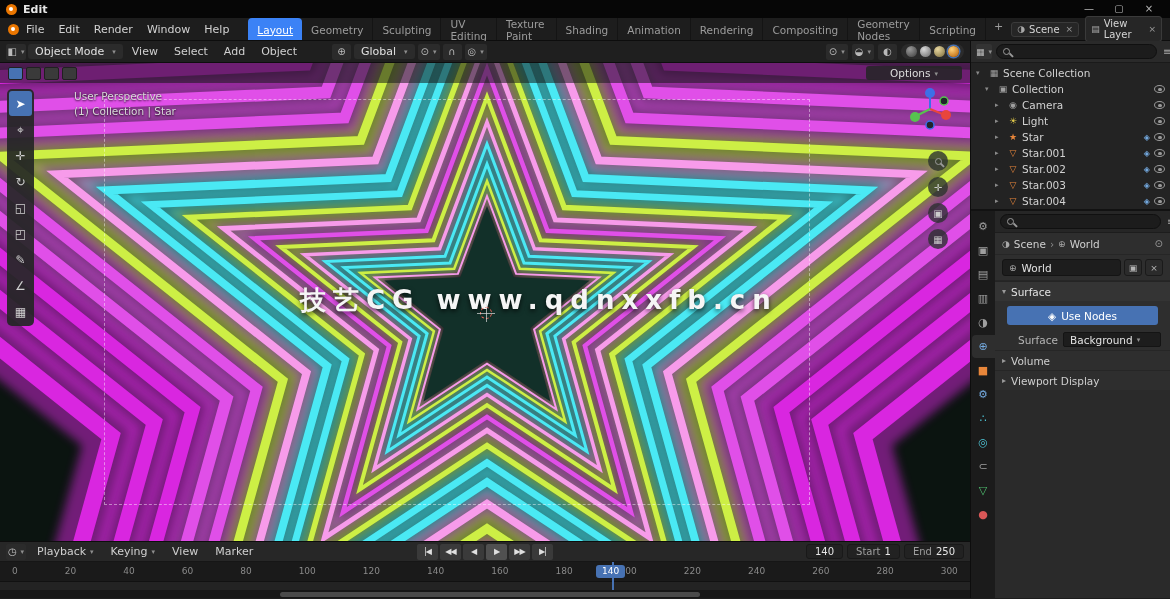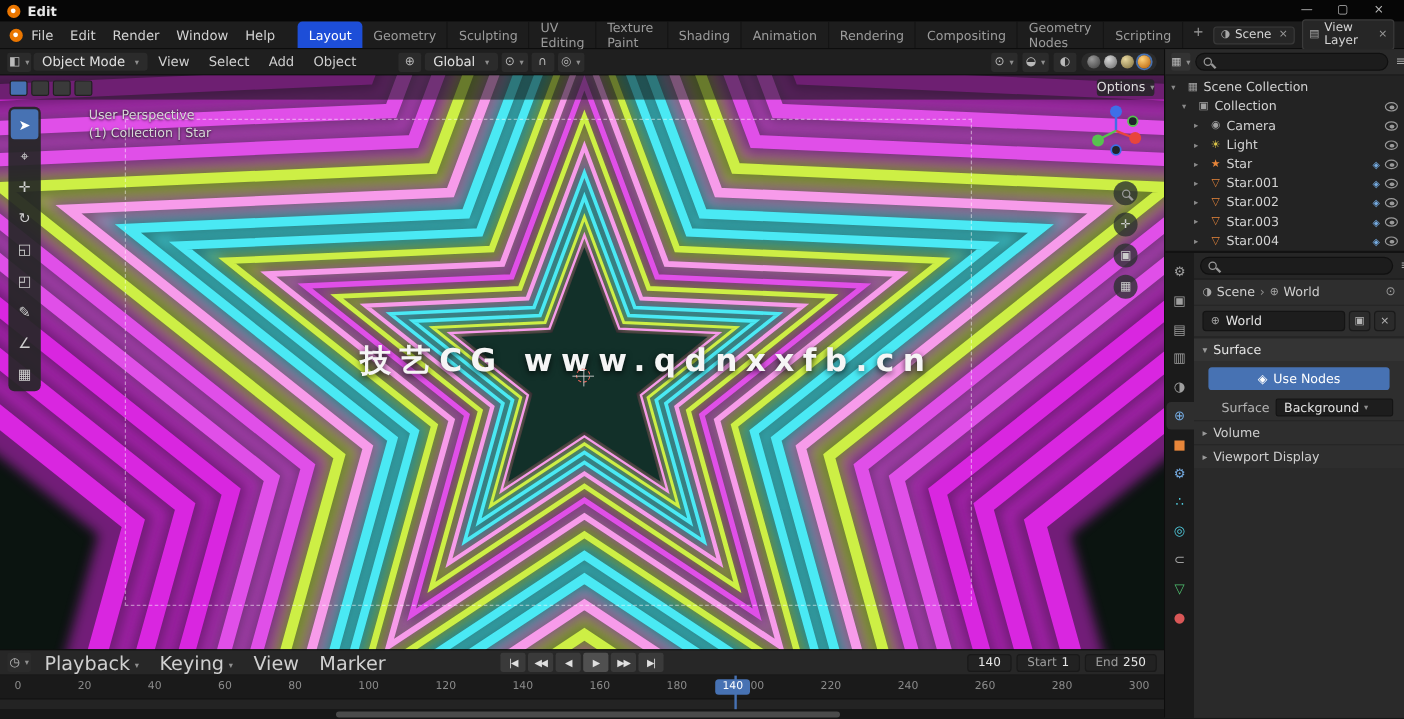--- a/index.html
+++ b/index.html
@@ -12,21 +12,21 @@
   .blender-badge::after{content:"";position:absolute;left:3px;top:3px;width:4px;height:4px;border-radius:50%;background:#fff;}
   .title-text{color:#e6e6e6;font-weight:bold;font-size:11px;}
   .win-controls{margin-left:auto;display:flex;}
   .win-btn{width:30px;text-align:center;color:#b8b8b8;font-size:10px;line-height:18px;}
 
   
   .menubar{height:23px;background:#1d1d1d;border-bottom:1px solid #0d0d0d;display:flex;align-items:center;padding:0 8px;}
   .menu-item{padding:2px 7px;border-radius:3px;color:#d2d2d2;}
   .ws-tabs{display:flex;margin-left:12px;height:100%;align-items:stretch;}
   .ws-tab{padding:4px 9px 3px;color:#9c9c9c;border-right:1px solid #141414;font-size:10.5px;display:flex;align-items:center;}
-  .ws-tab.active{background:#1d4ed8;color:#fff;border-radius:4px 4px 0 0;border-right:none;}
+  .ws-tab.active{background:#3b82f6;color:#fff;border-radius:4px 4px 0 0;border-right:none;text-decoration:underline;}
   .ws-add{padding:2px 8px;color:#9c9c9c;}
   .menubar-right{margin-left:auto;display:flex;gap:6px;align-items:center;}
   .selector{display:flex;align-items:center;gap:4px;background:#262626;border:1px solid #3a3a3a;border-radius:3px;padding:1px 5px;font-size:10px;color:#d5d5d5;}
   .sel-icon{color:#a8a8a8;font-size:9px;}
   .sel-x{color:#9a9a9a;font-size:9px;padding-left:2px;}
 
   
   .main{display:flex;height:557px;}
   .left-stack{width:970px;display:flex;flex-direction:column;}
 
@@ -45,40 +45,40 @@
   .ball.material{background:radial-gradient(circle at 35% 30%,#e8d8a0,#7a6a3a);}
   .ball.rendered{background:radial-gradient(circle at 35% 30%,#ffd27a,#b35900);}
   .ball.active{box-shadow:0 0 0 1.5px #4772b3;}
 
   
   .viewport{position:relative;flex:1;background:#0b1410;overflow:hidden;}
   #scene-svg{position:absolute;inset:0;width:100%;height:100%;display:block;}
   .tool-settings{position:absolute;top:0;left:0;right:0;height:20px;background:rgba(22,26,24,0.55);display:flex;align-items:center;gap:3px;padding:0 8px;}
   .ts-box{width:15px;height:13px;background:#3a3a3a;border-radius:2px;border:1px solid #202020;}
   .ts-box.active{background:#4772b3;}
-  .vp-options{margin-left:auto;background:rgba(35,38,36,0.85);border-radius:3px;padding:1px 0;color:#ddd;font-size:10.5px;}
+  .vp-options{margin-left:auto;background:rgba(35,38,36,0.85);border-radius:3px;padding:1px 24px;color:#ddd;font-size:10.5px;}
   .vtoolbar{position:absolute;left:7px;top:26px;width:27px;background:rgba(36,38,37,0.92);border-radius:5px;padding:2px;display:flex;flex-direction:column;gap:1px;z-index:4;}
   .vtool{height:25px;border-radius:3px;display:flex;align-items:center;justify-content:center;color:#cfcfcf;font-size:12px;}
   .vtool.active{background:#4772b3;color:#fff;}
   .vp-info{position:absolute;left:74px;top:26px;color:#d8d8d8;font-size:10.5px;line-height:15px;text-shadow:0 1px 2px rgba(0,0,0,0.9);z-index:3;}
   .camera-frame{position:absolute;left:104px;top:36px;width:706px;height:406px;border:1px dashed rgba(255,255,255,0.45);z-index:2;}
   .watermark{position:absolute;left:300px;top:220px;font-size:26px;font-weight:bold;letter-spacing:7px;color:#f5f5f5;text-shadow:0 2px 5px rgba(0,0,0,0.75);white-space:nowrap;z-index:3;}
   .cursor3d{position:absolute;left:480px;top:244px;width:12px;height:12px;border:1px dashed #e8655a;border-radius:50%;z-index:3;}
   .cursor3d::before{content:"";position:absolute;left:50%;top:-4px;width:1px;height:18px;background:rgba(220,220,220,0.7);}
   .cursor3d::after{content:"";position:absolute;top:50%;left:-4px;height:1px;width:18px;background:rgba(220,220,220,0.7);}
   .nav-gizmo{position:absolute;right:16px;top:22px;z-index:4;}
   .nav-icons{position:absolute;right:22px;top:88px;display:flex;flex-direction:column;gap:6px;z-index:4;}
   .nav-ic{width:20px;height:20px;border-radius:50%;background:rgba(44,49,47,0.8);display:flex;align-items:center;justify-content:center;color:#ccc;font-size:10px;}
   .mag{width:7px;height:7px;border:1.5px solid #9a9a9a;border-radius:50%;position:relative;flex:none;}
   .mag::after{content:"";position:absolute;width:4.5px;height:1.5px;background:#9a9a9a;right:-4px;bottom:-1.5px;transform:rotate(45deg);}
 
   
   .timeline{height:57px;display:flex;flex-direction:column;background:#1d1d1d;border-top:1px solid #0d0d0d;}
   .tl-header{height:21px;background:#272727;display:flex;align-items:center;gap:5px;padding:0 6px;position:relative;border-bottom:1px solid #161616;}
-  .tl-menu{padding:1px 6px;color:#d0d0d0;font-size:16px;}
+  .tl-menu{padding:1px 6px;color:#d0d0d0;font-size:11px;}
   .transport{position:absolute;left:50%;transform:translateX(-50%);display:flex;gap:2px;}
   .t-btn{min-width:21px;height:16px;background:#3a3a3a;border-radius:2px;display:flex;align-items:center;justify-content:center;font-size:8px;color:#e0e0e0;padding:0 3px;letter-spacing:-1px;}
   .t-btn.play{background:#505050;}
   .tl-fields{margin-left:auto;display:flex;gap:4px;align-items:center;}
   .tl-field{background:#222;border:1px solid #191919;border-radius:3px;padding:1px 8px;font-size:10px;color:#e6e6e6;display:flex;gap:4px;}
   .tl-field .lbl{color:#9f9f9f;}
   .tl-lower{position:relative;flex:1;}
   .tl-ruler{height:20px;background:#1a1a1a;border-bottom:1px solid #111;}
   .ticks{display:flex;justify-content:space-between;padding:4px 12px 0;color:#8a8a8a;font-size:9px;}
   .tl-track{height:8px;background:#232323;}

